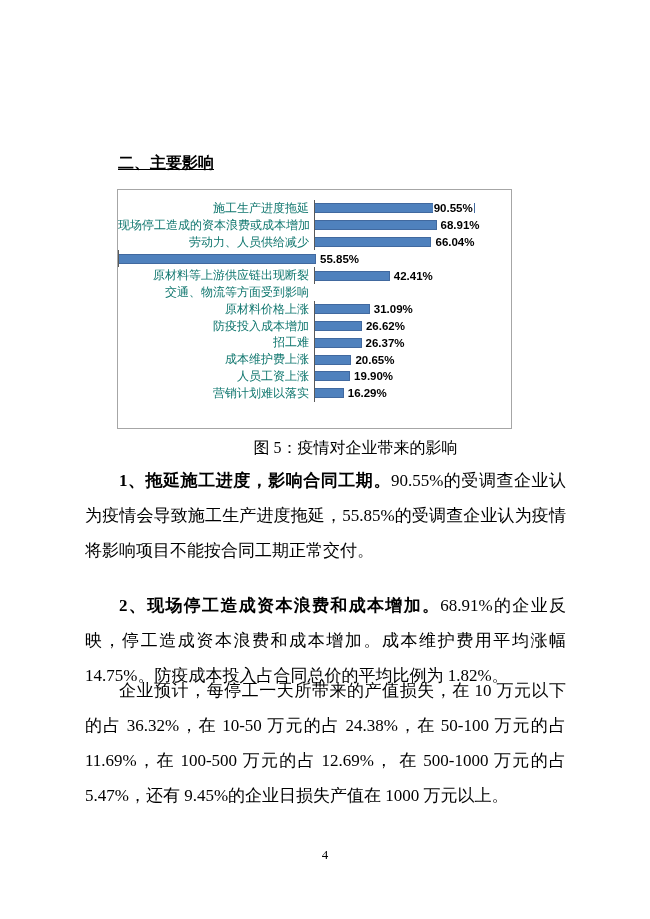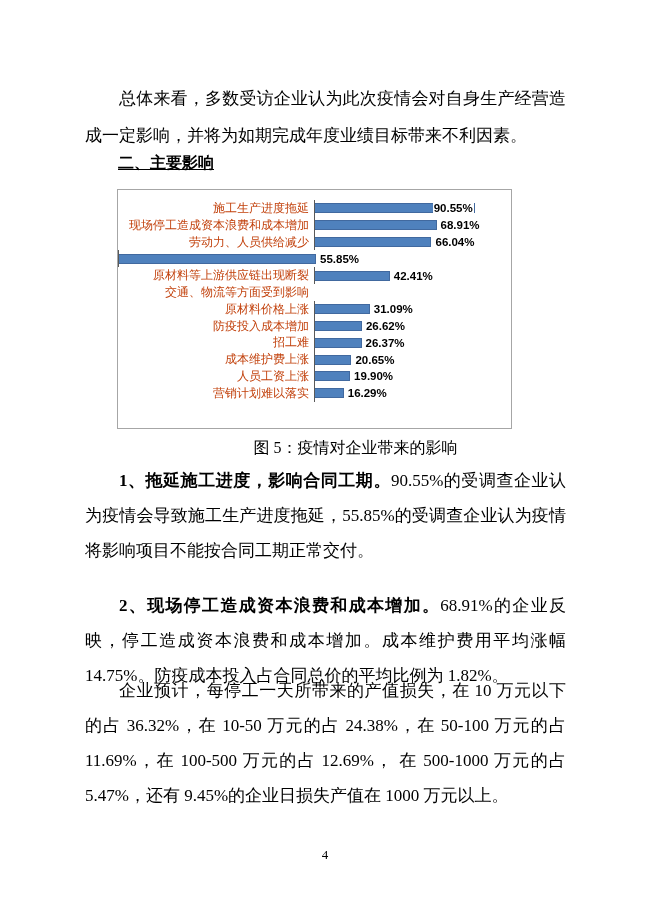--- a/index.html
+++ b/index.html
@@ -30,21 +30,21 @@
     width:395px;height:240px;
     border:1px solid #a6a6a6;
     background:#ffffff;
     box-sizing:border-box;
     padding-top:10px;
   }
   .crow{display:flex;align-items:center;height:16.8px;}
   .clabel{
     flex:none;width:191px;padding-right:5px;
     text-align:right;white-space:nowrap;
-    font-size:12px;line-height:16.8px;color:#c2410c;
+    font-size:12px;line-height:16.8px;color:#0f766e;
   }
   .cplot{
     flex:1;height:100%;
     border-left:1.5px solid #595959;
     display:flex;align-items:center;
     position:relative;
   }
   .cbar{
     height:10px;
     border-top:1px solid #41699f;border-bottom:1px solid #41699f;border-right:1px solid #41699f;
@@ -70,35 +70,34 @@
   #pagenum{
     position:absolute;top:846px;left:0;width:650px;
     text-align:center;font-size:13px;line-height:18px;
   }
 </style>
 </head>
 <body>
 
 <div class="page">
 
-  <p class="body-par" id="intro">总体来看，多数受访企业认为此次疫情会对自身生产经营造成一定影响，并将为如期完成年度业绩目标带来不利因素。</p>
 
   <h2 id="heading">二、主要影响</h2>
 
   <div id="chart">
     <div id="chart-rows">
         <div class="crow">
           <span class="clabel">施工生产进度拖延</span>
           <div class="cplot">
             <div class="cbar" style="width: 81.495%; background: rgb(79, 129, 189);"></div>
             <span class="cval inside">90.55%</span>
           </div>
         </div>
         <div class="crow">
-          <span class="clabel">现场停工造成资本浪费和成本增加</span>
+          <span class="clabel">现场停工造成的资本浪费或成本增加</span>
           <div class="cplot">
             <div class="cbar" style="width: 62.019%; background: rgb(79, 129, 189);"></div>
             <span class="cval">68.91%</span>
           </div>
         </div>
         <div class="crow">
           <span class="clabel">劳动力、人员供给减少</span>
           <div class="cplot">
             <div class="cbar" style="width: 59.436%; background: rgb(79, 129, 189);"></div>
             <span class="cval">66.04%</span>

